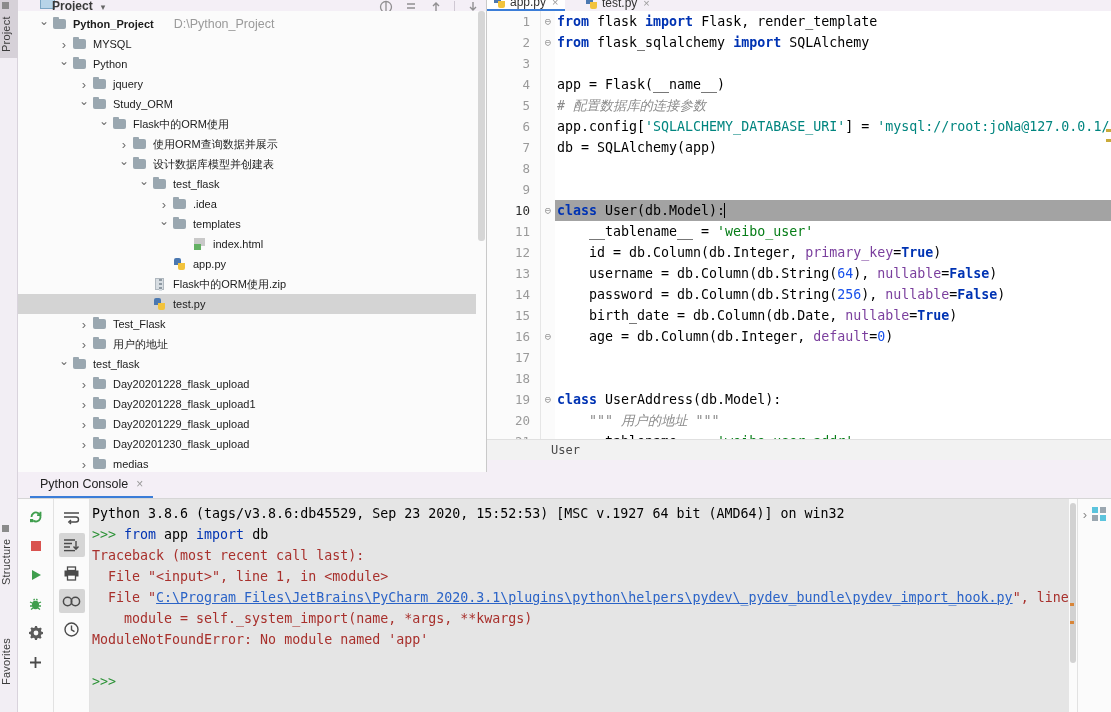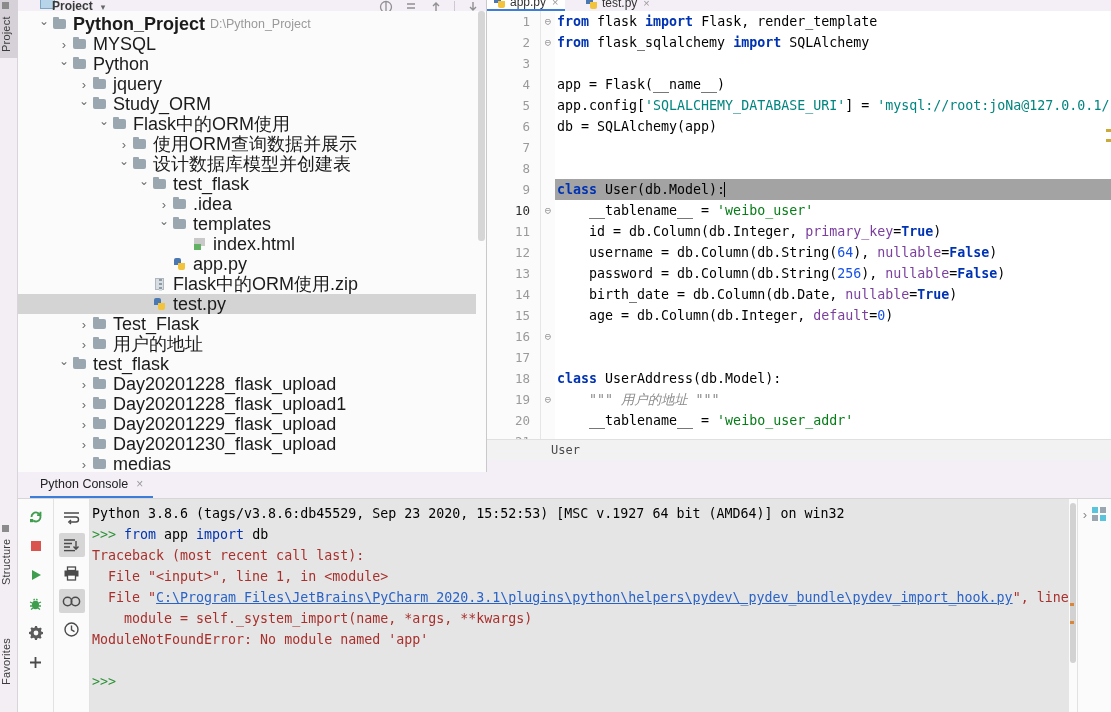--- a/index.html
+++ b/index.html
@@ -77,23 +77,23 @@
     position:absolute; left:2px; top:1px; width:12px; height:12px;
   }
   .pyfile .b1 { position:absolute; left:0; top:0; width:7px; height:7px; background:#4b78b0; border-radius:2px 2px 0 0;}
   .pyfile .b2 { position:absolute; left:4px; top:5px; width:7px; height:7px; background:#f2c33c; border-radius:0 0 2px 2px;}
   .htmlfile { position:absolute; left:2px; top:1px; width:12px; height:12px; }
   .htmlfile .h1 { position:absolute; left:0; top:0; width:11px; height:8px; background:#c9c9c9; }
   .htmlfile .h2 { position:absolute; left:0; top:6px; width:7px; height:6px; background:#62b062; }
   .zipfile { position:absolute; left:3px; top:1px; width:9px; height:12px; background:#d7dde2; border:1px solid #b0b8bf;}
   .zipfile::after { content:""; position:absolute; left:3px; top:0; width:3px; height:12px;
      background: repeating-linear-gradient(#8f9aa3 0 2px, #d7dde2 2px 4px); }
-  .tname { font-size: 18px; }
+  .tname { font-size: 11px; }
   .tname.bold { font-weight: 700; }
-  .tpath { color: #9a9a9a; margin-left: 5px; font-size: 12.5px; }
+  .tpath { color: #9a9a9a; margin-left: 20px; font-size: 12.5px; }
 
   
   .editor {
     position: absolute; left: 487px; top: 0; right: 0; height: 472px;
     background: #ffffff;
   }
   .etabs {
     position: absolute; left: 0; top: 0; right: 0; height: 11px;
     background: #f4eff6; overflow: hidden;
   }
@@ -576,20 +576,21 @@
           <div class="fold"></div>
           <div class="fold">⊖</div>
           <div class="fold"></div>
           <div class="fold"></div>
         </div>
       <div class="codearea" id="codearea">
           <div class="cline"><span class="kw">from</span> flask <span class="kw">import</span> Flask, render_template</div>
           <div class="cline"><span class="kw">from</span> flask_sqlalchemy <span class="kw">import</span> SQLAlchemy</div>
           <div class="cline"></div>
           <div class="cline">app = Flask(__name__)</div>
+          <div class="cline"><span class="cmt"># 配置数据库的连接参数</span></div>
           <div class="cline">app.config[<span class="str2">'SQLALCHEMY_DATABASE_URI'</span>] = <span class="str2">'mysql://root:joNa@127.0.0.1/ru</span></div>
           <div class="cline">db = SQLAlchemy(app)</div>
           <div class="cline"></div>
           <div class="cline"></div>
           <div class="cline hl"><span class="kw">class</span> User(db.Model):<span class="caret"></span></div>
           <div class="cline">    __tablename__ = <span class="str">'weibo_user'</span></div>
           <div class="cline">    id = db.Column(db.Integer, <span class="kwarg">primary_key</span>=<span class="kw">True</span>)</div>
           <div class="cline">    username = db.Column(db.String(<span class="num">64</span>), <span class="kwarg">nullable</span>=<span class="kw">False</span>)</div>
           <div class="cline">    password = db.Column(db.String(<span class="num">256</span>), <span class="kwarg">nullable</span>=<span class="kw">False</span>)</div>
           <div class="cline">    birth_date = db.Column(db.Date, <span class="kwarg">nullable</span>=<span class="kw">True</span>)</div>

